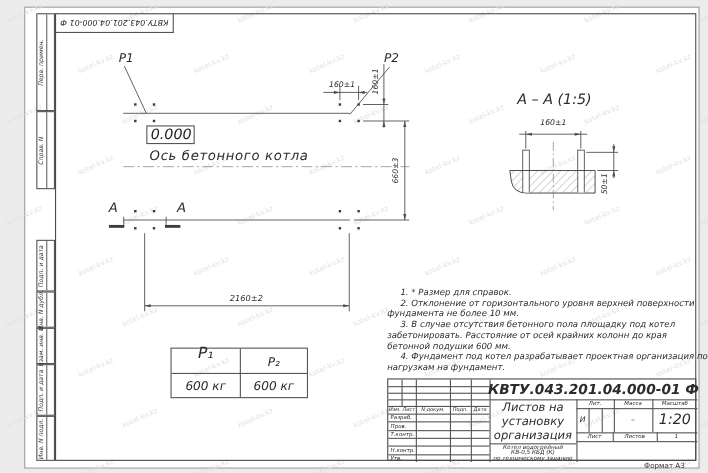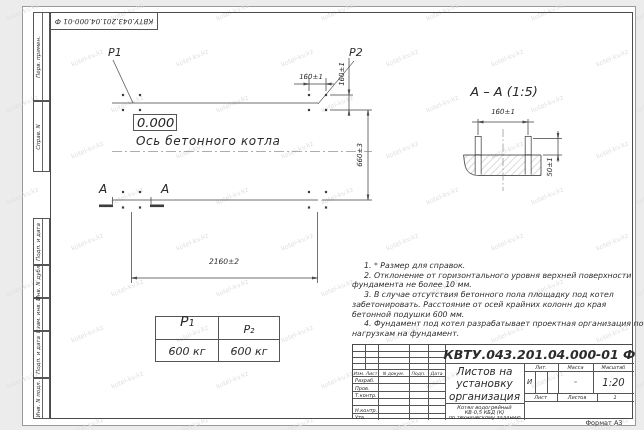--- a/index.html
+++ b/index.html
@@ -225,21 +225,21 @@
     </g>
   </svg>
 
   <div class="t" style="left:108px;top:46px;font-size:11px;">P1</div>
   <div class="t" style="left:349px;top:46px;font-size:11px;">P2</div>
   <div class="elev">0.000</div>
   <div class="t" style="left:136px;top:134px;font-size:12px;letter-spacing:0.6px;">Ось бетонного котла</div>
   <div class="t dim ctrb" style="left:311px;top:81px;">160±1</div>
   <div class="t dim rot" style="left:342px;top:74px;">160±1</div>
   <div class="t dim rot" style="left:360px;top:155px;">660±3</div>
-  <div class="t dim ctrb" style="left:224px;top:266px;font-size:7.5px;">2160±2</div>
+  <div class="t dim ctrb" style="left:224px;top:276px;font-size:7.5px;">2160±2</div>
   <div class="t ctr" style="left:103px;top:189px;font-size:12px;">А</div>
   <div class="t ctr" style="left:165px;top:189px;font-size:12px;">А</div>
 
   <div class="t ctr" style="left:504px;top:91px;font-size:13px;">А – А (1:5)</div>
   <div class="t dim ctrb" style="left:503px;top:116px;">160±1</div>
   <div class="t dim rot" style="left:550px;top:167px;">50±1</div>
 
   <div class="ltable">
     <div class="vl" style="left:61.5px;top:0;height:44px;"></div>
     <div class="hl" style="left:0;top:22px;width:123px;"></div>
@@ -306,21 +306,21 @@
     <div class="vl" style="left:240px;top:18px;height:30px;"></div>
     <div class="vl" style="left:182.3px;top:26px;height:22px;"></div>
     <div class="vl" style="left:193.6px;top:26px;height:22px;"></div>
     <div class="vl" style="left:204px;top:48px;height:8px;"></div>
     <div class="vl" style="left:244px;top:48px;height:8px;"></div>
     <div class="t ctr tb-small" style="left:188px;top:22px;">Лит.</div>
     <div class="t ctr tb-small" style="left:222.5px;top:22px;">Масса</div>
     <div class="t ctr tb-small" style="left:260.5px;top:22px;">Масштаб</div>
     <div class="t ctr" style="left:176.7px;top:37px;font-size:7px;">И</div>
     <div class="t ctr" style="left:222.5px;top:37px;font-size:7px;">–</div>
-    <div class="t ctr" style="left:260.5px;top:37px;font-size:10px;text-align:right;">1:20</div>
+    <div class="t ctr" style="left:260.5px;top:37px;font-size:13px;text-align:right;">1:20</div>
     <div class="t ctr tb-small" style="left:187.5px;top:52px;">Лист</div>
     <div class="t ctr tb-small" style="left:224px;top:52px;">Листов</div>
     <div class="t ctr tb-small" style="left:262px;top:52px;">1</div>
 
   </div>
 
   <div class="fmt ctr" style="left:604px;top:423px;">Формат А3</div>
 </div>
 
 </body></html>

